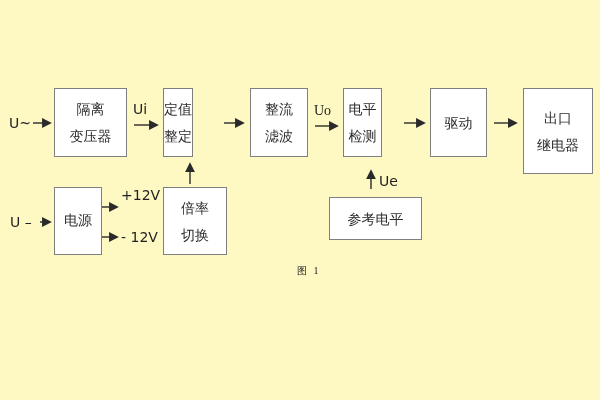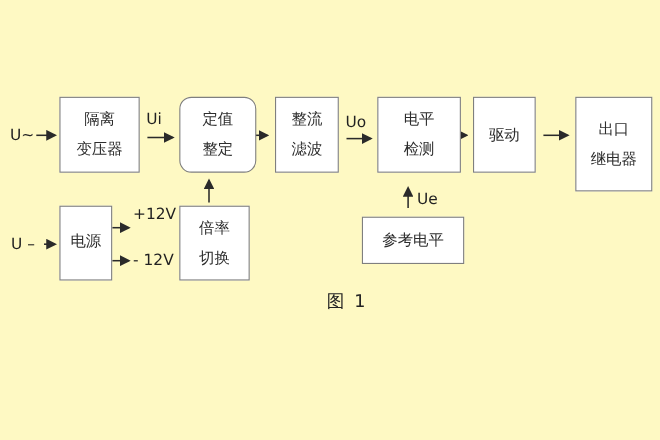--- a/index.html
+++ b/index.html
@@ -35,23 +35,24 @@
   }
   .lbl {
     position: absolute;
     font-size: 14px;
     line-height: 1;
     color: #222222;
     white-space: nowrap;
   }
   .caption {
     position: absolute;
-    font-size: 16px;
+    font-size: 10px;
     color: #222222;
     letter-spacing: 2px;
+    font-family: Liberation Serif, serif;
   }
 </style>
 </head>
 <body>
 
 <div class="canvas">
 
   <svg class="arrow-layer" viewBox="0 0 600 400" xmlns="http://www.w3.org/2000/svg">
     <defs>
       <marker id="ah" viewBox="0 0 8 8" markerWidth="7" markerHeight="7" refX="6.5" refY="4" orient="auto">
@@ -69,31 +70,31 @@
     <line x1="102" y1="237" x2="117" y2="237" marker-end="url(#ah)"></line>
     <line x1="190" y1="184" x2="190" y2="164" marker-end="url(#ah)"></line>
     <line x1="371" y1="189" x2="371" y2="171" marker-end="url(#ah)"></line>
   </svg>
 
   <div class="block" style="left:54px; top:88px; width:73px; height:69px;">
     <span>隔离</span>
     <span>变压器</span>
   </div>
 
-  <div class="block" style="left:163px; top:88px; width:70px; height:69px;border-radius:11px;">
+  <div class="block" style="left:163px; top:88px; width:30px; height:69px;">
     <span>定值</span>
     <span>整定</span>
   </div>
 
   <div class="block" style="left:250px; top:88px; width:58px; height:69px;text-align:center;">
     <span>整流</span>
     <span>滤波</span>
   </div>
 
-  <div class="block" style="left:343px; top:88px; width:76px; height:69px;">
+  <div class="block" style="left:343px; top:88px; width:39px; height:69px;">
     <span>电平</span>
     <span>检测</span>
   </div>
 
   <div class="block" style="left:430px; top:88px; width:57px; height:69px;">
     <span>驱动</span>
   </div>
 
   <div class="block" style="left:523px; top:88px; width:70px; height:86px;">
     <span>出口</span>
@@ -109,20 +110,20 @@
     <span>切换</span>
   </div>
 
   <div class="block" style="left:329px; top:197px; width:93px; height:43px;">
     <span>参考电平</span>
   </div>
 
   <span class="lbl" style="left:9px; top:116px;">U~</span>
   <span class="lbl" style="left:10px; top:215px;">U –</span>
   <span class="lbl" style="left:133px; top:102px;">Ui</span>
-  <span class="lbl" style="left:314px; top:104px;">Uo</span>
+  <span class="lbl" style="left:314px; top:104px;font-family:Liberation Serif, serif;">Uo</span>
   <span class="lbl" style="left:379px; top:174px;">Ue</span>
   <span class="lbl" style="left:121px; top:188px;">+12V</span>
   <span class="lbl" style="left:121px; top:230px;">- 12V</span>
 
   <span class="caption" style="left:297px; top:264px;">图 1</span>
 
 </div>
 
 </body></html>

